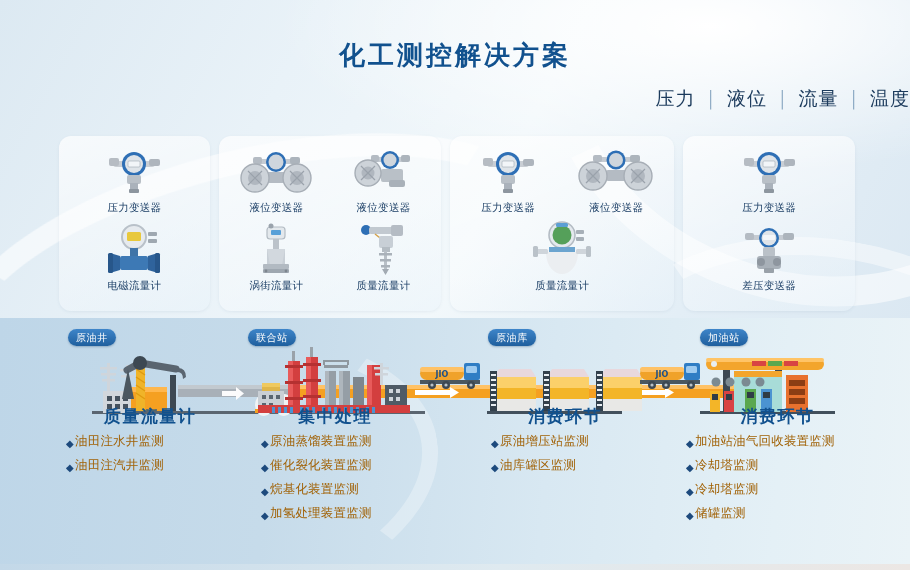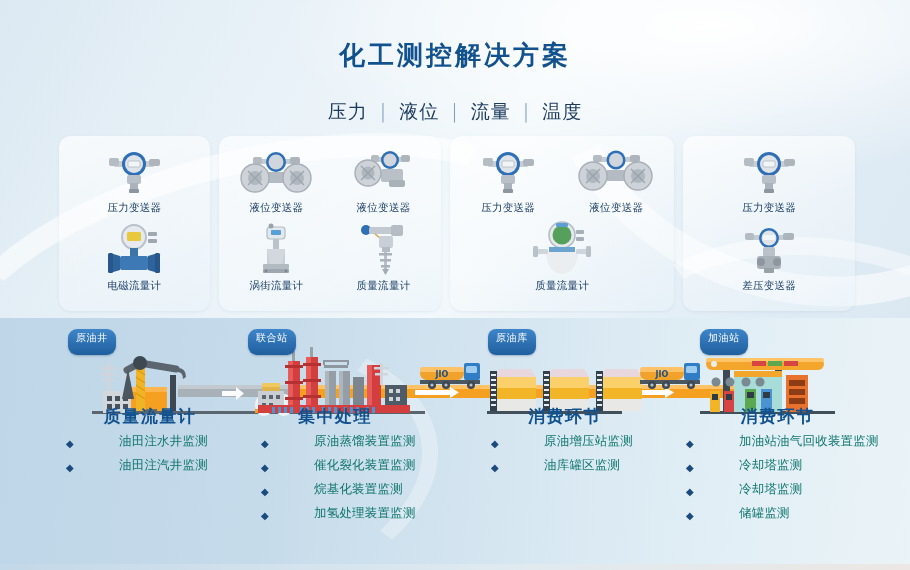--- a/index.html
+++ b/index.html
@@ -40,22 +40,22 @@
          border: 16px solid rgba(255,255,255,.25); border-color: transparent rgba(255,255,255,.3) transparent transparent;
          transform: rotate(-8deg); }
 
   
   .header { position: absolute; left: 0; top: 38px; width: 910px; text-align: center; }
   .title {
     font-size: 26px; font-weight: bold; letter-spacing: 3px; color: #11518e;
     font-family: "DejaVu Sans", "Liberation Sans", sans-serif;
     text-shadow: 0 1px 0 rgba(255,255,255,.6);
   }
-  .subtitle { margin-top: 26px; font-size: 19px; color: #1b3a5c; letter-spacing: 1px;
-    font-family: "DejaVu Sans", "Liberation Sans", sans-serif; }
+  .subtitle { margin-top: 13px; font-size: 19px; color: #1b3a5c; letter-spacing: 1px;
+    font-family: "DejaVu Sans", "Liberation Sans", sans-serif; text-align: right; }
   .subtitle .sep { color: #6f93b3; margin: 0 5px; font-weight: 300; }
 
   
   .cards { position: absolute; left: 59px; top: 136px; width: 796px; height: 175px; display: flex; gap: 9px; }
   .card {
     background: linear-gradient(160deg, rgba(255,255,255,.72) 0%, rgba(255,255,255,.38) 55%, rgba(233,243,250,.45) 100%);
     border-radius: 12px; position: relative; overflow: hidden;
     box-shadow: 0 1px 3px rgba(120,150,175,.12);
   }
   .card::after { content:""; position:absolute; left:-40%; top:-60%; width:120%; height:150%;
@@ -72,37 +72,37 @@
   .cols1 .cell { width: 100%; height: 78px; }
   .cols2 .cell { width: 50%; height: 78px; }
   .cell.span { width: 100%; }
   .prod-img { height: 55px; display: flex; align-items: flex-end; justify-content: center; }
   .prod-label { font-size: 10.5px; color: #1c3f66; letter-spacing: .3px; margin-top: 2px;
     font-family: "DejaVu Sans", "Liberation Sans", sans-serif; }
 
   
   .flow { position: absolute; left: 0; top: 325px; width: 910px; height: 100px; }
   .badge {
-    position: absolute; height: 26px; padding: 0 8px; border-radius: 9px;
+    position: absolute; height: 17px; padding: 0 8px; border-radius: 9px;
     background: linear-gradient(180deg, #3e85c9 0%, #1f5f9e 100%);
     color: #fff; font-size: 10px; line-height: 17px; letter-spacing: .6px;
     font-family: "DejaVu Sans", "Liberation Sans", sans-serif;
     box-shadow: 0 1px 2px rgba(20,60,100,.3);
   }
   .stage-title {
     position: absolute; font-size: 17px; font-weight: bold; color: #11518e; letter-spacing: 1.5px;
     font-family: "DejaVu Sans", "Liberation Sans", sans-serif; text-align: center;
   }
 
   
   .bullets { position: absolute; top: 434px; }
   .bullet-row { display: flex; align-items: flex-start; margin-bottom: 9px; }
   .dot { width: 9px; margin-top: 5px; color: #1d4a7d; font-size: 10px; line-height: 1; flex: 0 0 auto; }
-  .bullet-text { font-size: 12.5px; color: #0f766e; line-height: 14px; letter-spacing: .2px;
-    font-family: "DejaVu Sans", "Liberation Sans", sans-serif; margin-left: 44px; }
+  .bullet-text { font-size: 12.5px; color: #a16207; line-height: 14px; letter-spacing: .2px;
+    font-family: "DejaVu Sans", "Liberation Sans", sans-serif; }
 </style>
 </head>
 <body>
 
 <div class="page">
 
   <div class="bg-top"></div>
   <div class="bg-bottom"></div>
   <div class="swoosh sw2"></div>
   <div class="swoosh sw1"></div>

